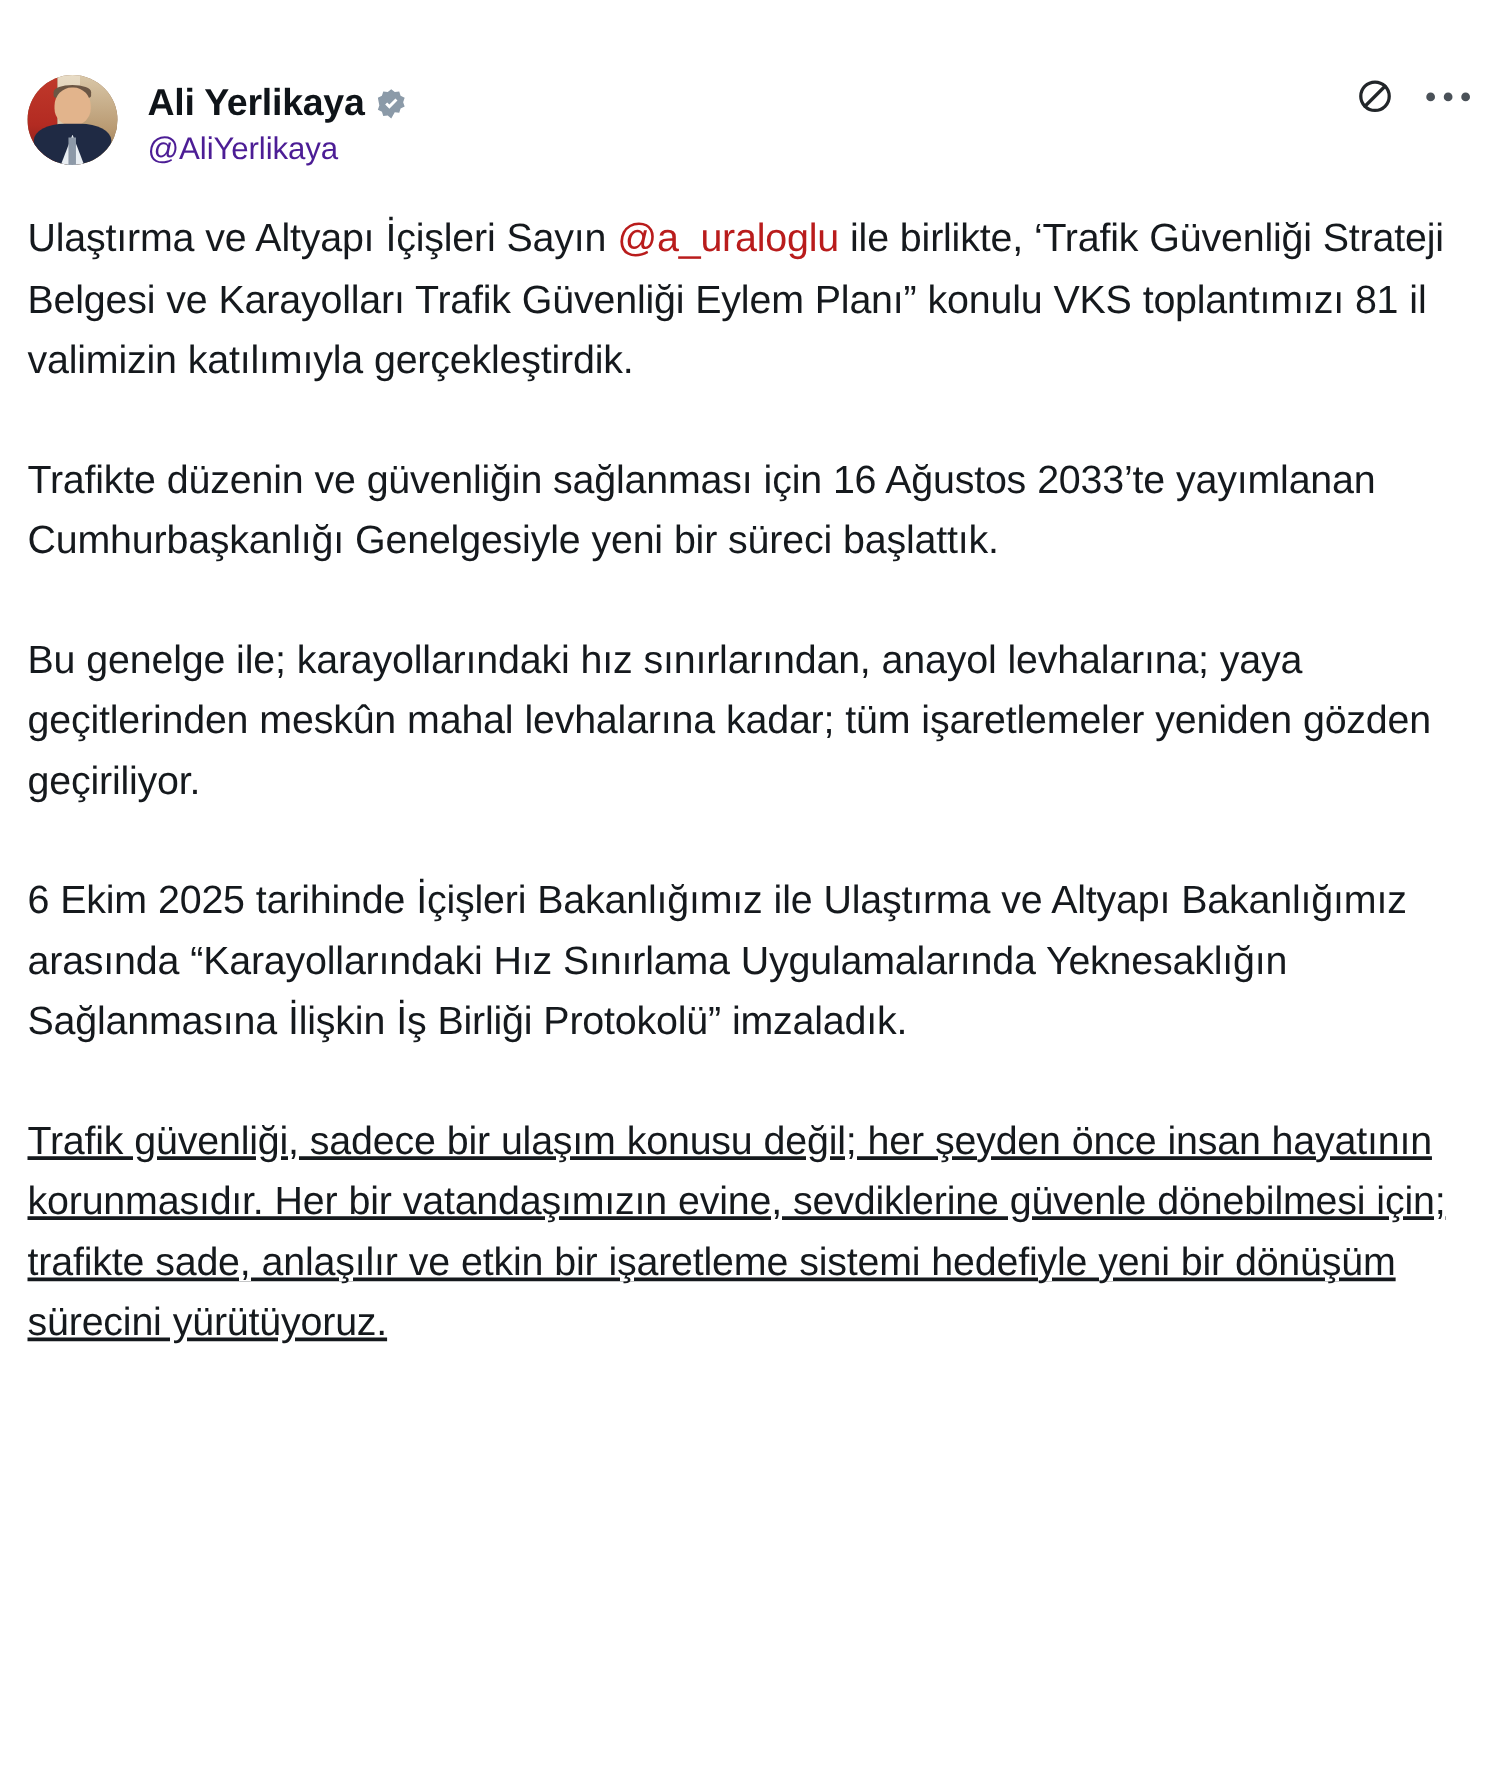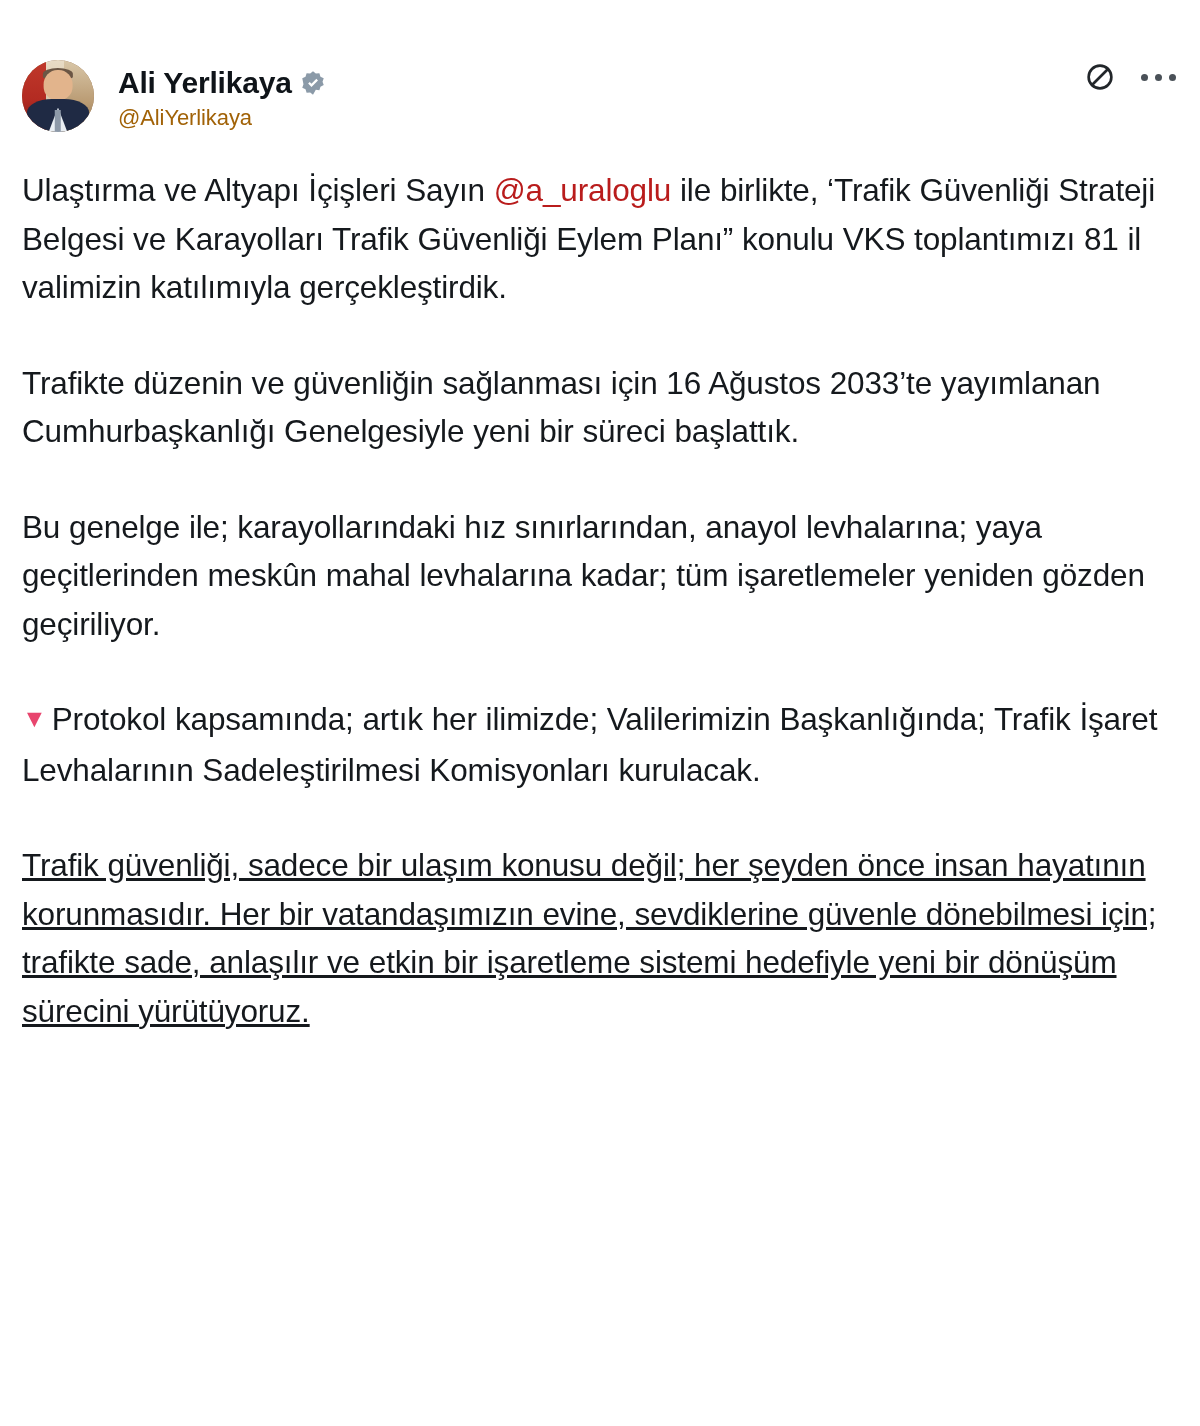--- a/index.html
+++ b/index.html
@@ -130,22 +130,22 @@
   }
   .verified-badge {
     display: inline-block;
     width: 26px;
     height: 26px;
     flex: 0 0 26px;
     line-height: 0;
   }
   .handle {
     margin-top: 9px;
-    font-size: 22px;
-    color: #a16207;
+    font-size: 25px;
+    color: #4c1d95;
     letter-spacing: -0.1px;
     white-space: nowrap;
   }
 
   .header-actions {
     position: absolute;
     right: 24px;
     top: 22px;
     display: flex;
     align-items: center;
@@ -241,17 +241,17 @@
         <i></i>
         <i></i>
       </span>
     </div>
   </div>
 
   <div class="post-body">
     <p class="para"><span>Ulaştırma ve Altyapı İçişleri Sayın </span><a class="mention" href="#" style="color: #b91c1c;">@a_uraloglu</a><span> ile birlikte, ‘Trafik Güvenliği Strateji Belgesi ve Karayolları Trafik Güvenliği Eylem Planı” konulu VKS toplantımızı 81 il valimizin katılımıyla gerçekleştirdik.</span></p>
     <p class="para"><span>Trafikte düzenin ve güvenliğin sağlanması için 16 Ağustos 2033’te yayımlanan Cumhurbaşkanlığı Genelgesiyle yeni bir süreci başlattık.</span></p>
     <p class="para"><span>Bu genelge ile; karayollarındaki hız sınırlarından, anayol levhalarına; yaya geçitlerinden meskûn mahal levhalarına kadar; tüm işaretlemeler yeniden gözden geçiriliyor.</span></p>
-    <p class="para"><span class="tri" style="color: rgb(232, 69, 110);">▼</span><span>Protokol kapsamında; artık her ilimizde; Valilerimizin Başkanlığında; Trafik İşaret Levhalarının Sadeleştirilmesi Komisyonları kurulacak.</span></p>
+    <p class="para"><span>6 Ekim 2025 tarihinde İçişleri Bakanlığımız ile Ulaştırma ve Altyapı Bakanlığımız arasında “Karayollarındaki Hız Sınırlama Uygulamalarında Yeknesaklığın Sağlanmasına İlişkin İş Birliği Protokolü” imzaladık.</span></p>
     <p class="para"><span>Trafik güvenliği, sadece bir ulaşım konusu değil; her şeyden önce insan hayatının korunmasıdır. Her bir vatandaşımızın evine, sevdiklerine güvenle dönebilmesi için; trafikte sade, anlaşılır ve etkin bir işaretleme sistemi hedefiyle yeni bir dönüşüm sürecini yürütüyoruz.</span></p>
   </div>
 
 </div>
 
 </body></html>

